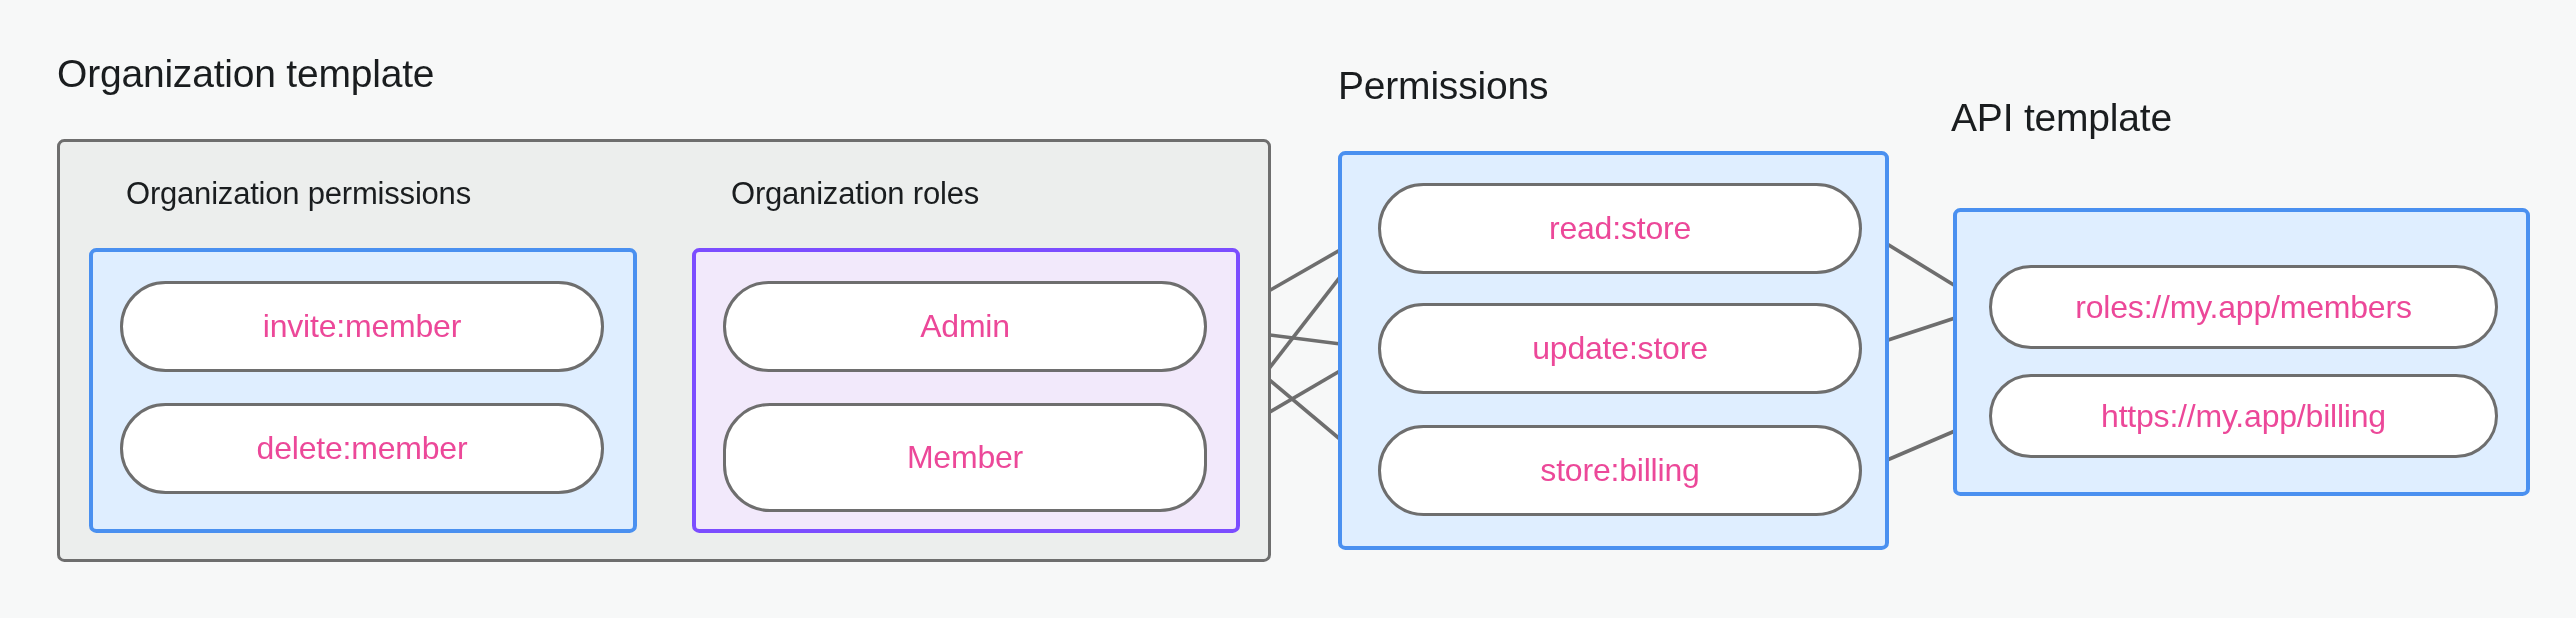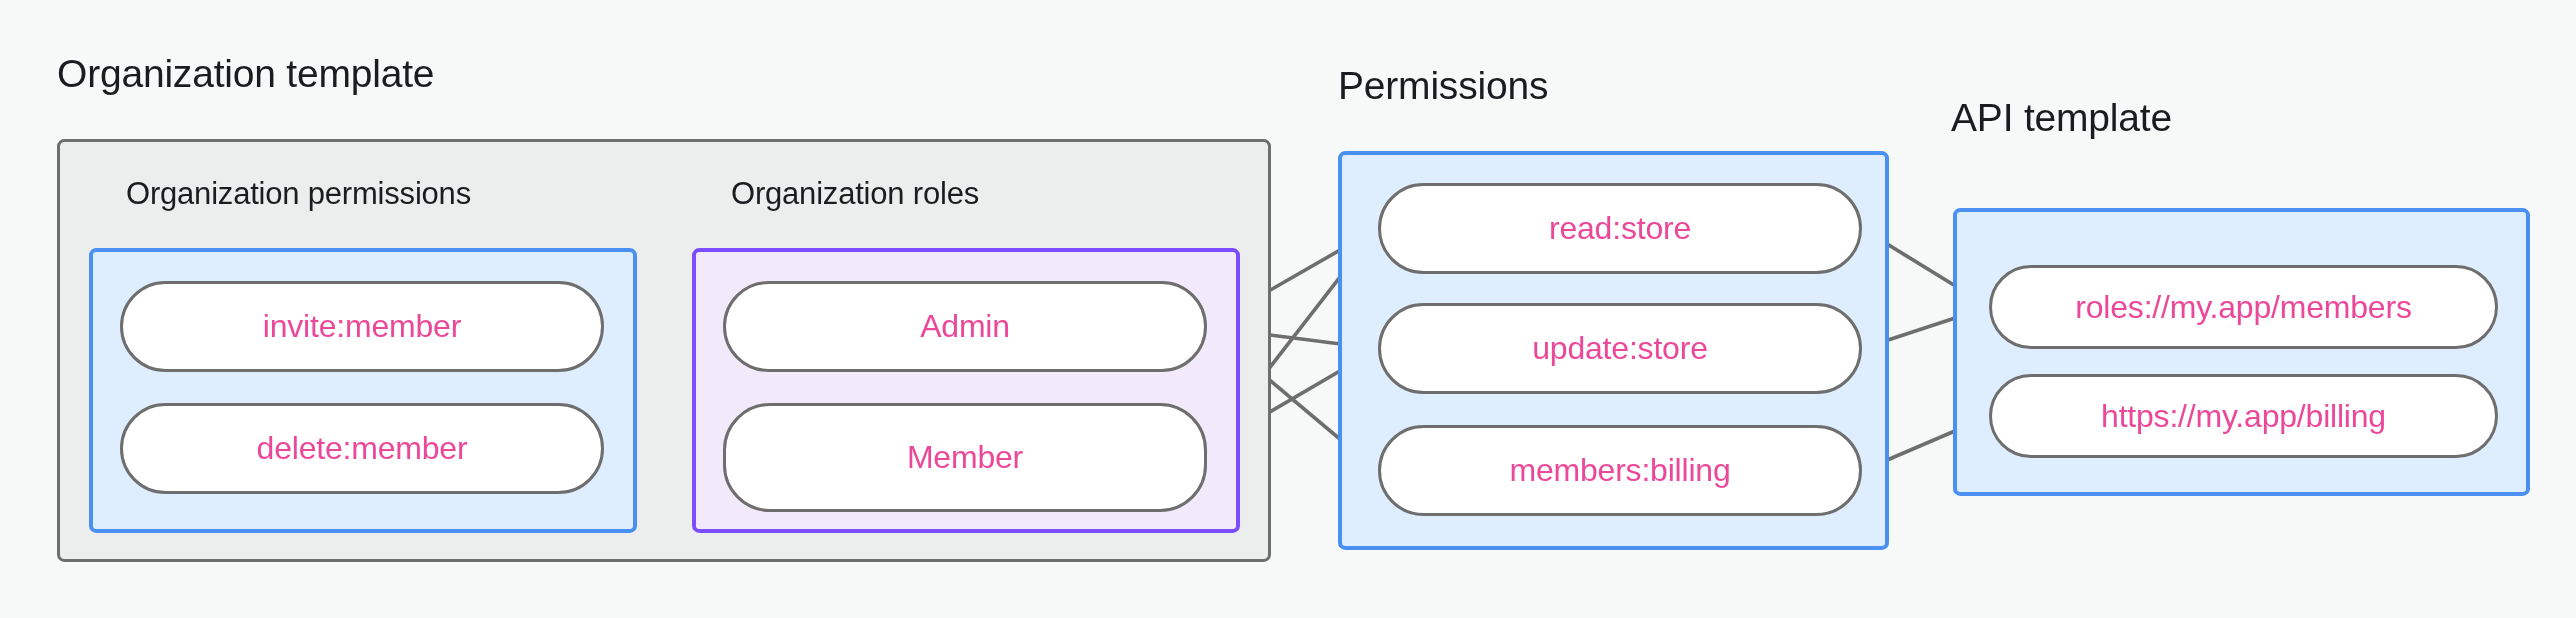--- a/index.html
+++ b/index.html
@@ -181,19 +181,19 @@
   <div class="box" id="box-api-resources"></div>
 
   <div class="node" id="node-invite-member">invite:member</div>
   <div class="node" id="node-delete-member">delete:member</div>
 
   <div class="node" id="node-admin">Admin</div>
   <div class="node" id="node-member">Member</div>
 
   <div class="node" id="node-read-store">read:store</div>
   <div class="node" id="node-update-store">update:store</div>
-  <div class="node" id="node-manage-billing">members:billing</div>
+  <div class="node" id="node-manage-billing">store:billing</div>
 
   <div class="node" id="node-res-members">roles://my.app/members</div>
   <div class="node" id="node-res-billing">https://my.app/billing</div>
 
 </div>
 
 
 </body></html>

